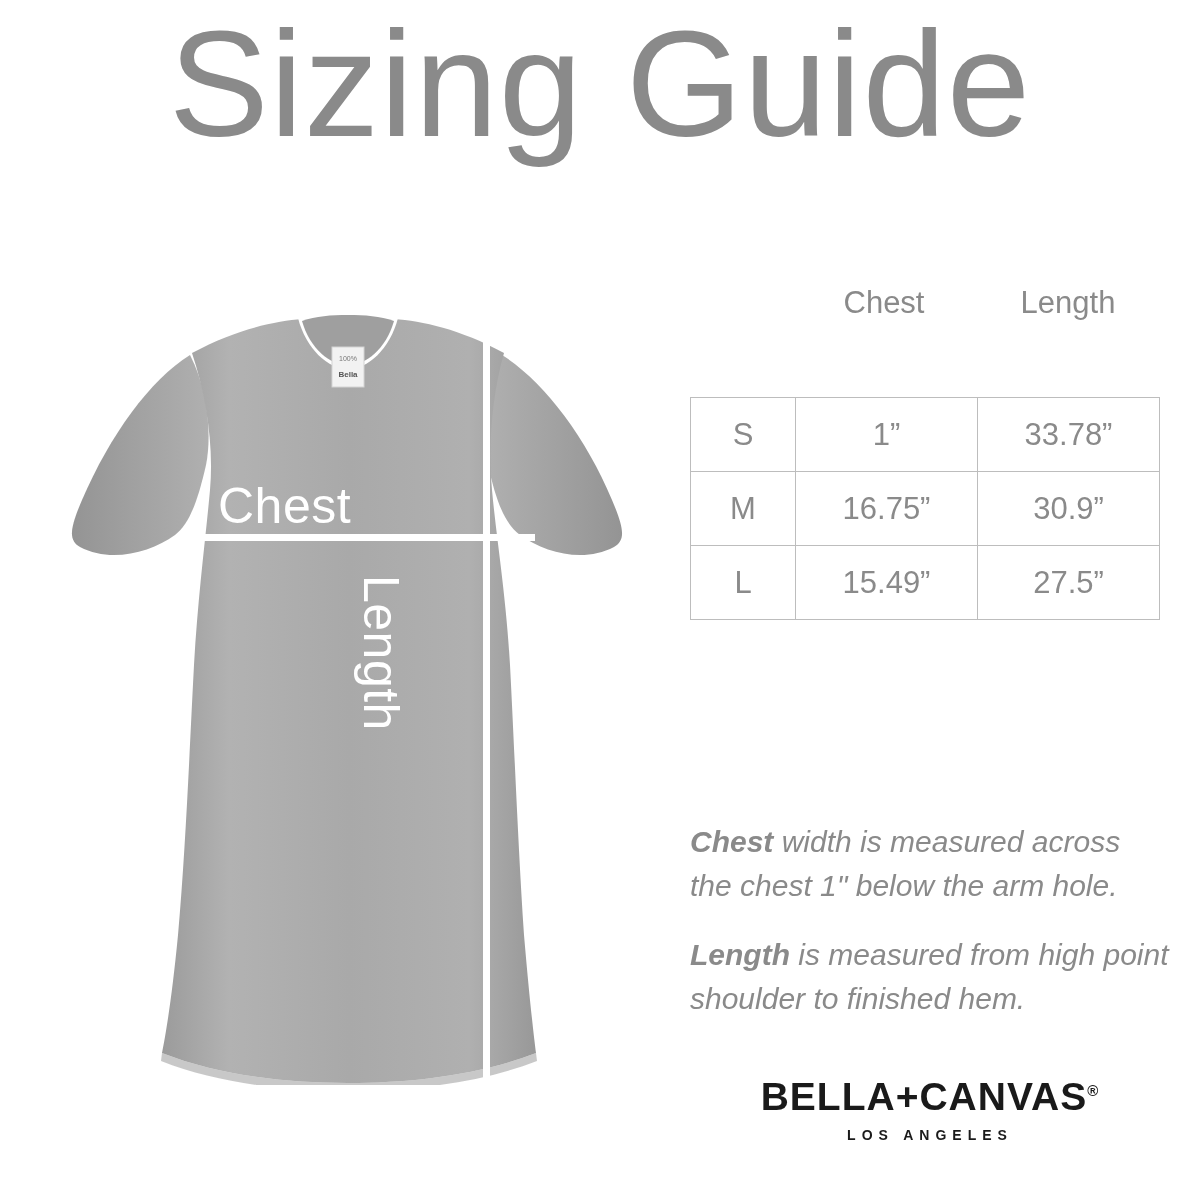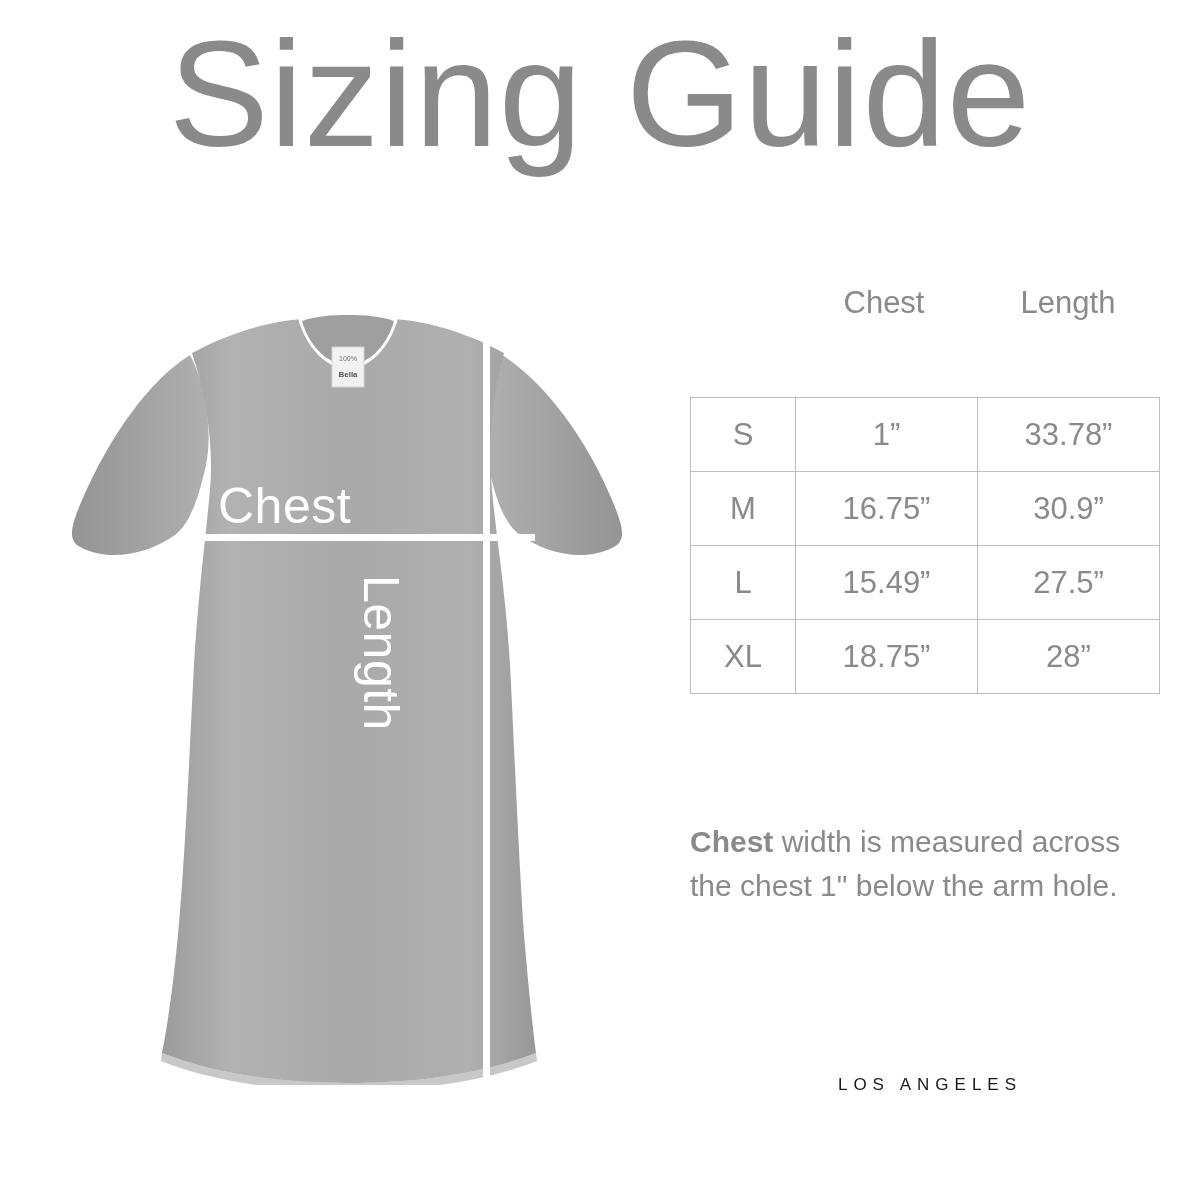--- a/index.html
+++ b/index.html
@@ -13,21 +13,21 @@
     font-family: "Liberation Sans", sans-serif;
     color: #808080;
     overflow: hidden;
     position: relative;
   }
 
   
   .page-title {
     position: absolute;
     left: 0;
-    top: 12px;
+    top: 2px;
     width: 1200px;
     text-align: center;
     font-size: 150px;
     font-weight: 300;
     letter-spacing: 1px;
     color: #8a8a8a;
     line-height: 1.1;
     white-space: nowrap;
   }
 
@@ -120,20 +120,21 @@
     position: absolute;
     left: 690px;
     top: 820px;
     width: 480px;
   }
   .note {
     font-size: 30px;
     line-height: 1.45;
     color: #8a8a8a;
     margin-bottom: 26px;
+    font-style: italic;
   }
   .note b { font-weight: 700; color: #8a8a8a; }
 
   
   .brand {
     position: absolute;
     left: 690px;
     top: 1075px;
     width: 480px;
     text-align: center;
@@ -145,24 +146,25 @@
     letter-spacing: 1px;
     position: relative;
     display: inline-block;
   }
   .brand-reg {
     font-size: 15px;
     vertical-align: super;
     font-weight: 700;
   }
   .brand-sub {
-    font-size: 17px;
+    font-size: 14px;
     letter-spacing: 6px;
     color: #1a1a1a;
-    font-weight: 400;
+    margin-top: 8px;
+    font-weight: 700;
   }
 </style>
 </head>
 <body>
 
 <div class="page-title">Sizing Guide</div>
 
 <div class="shirt-area">
   <svg class="shirt-svg" width="620" height="800" viewBox="0 0 620 800">
     <defs>
@@ -243,30 +245,31 @@
       <tr>
         <td class="size-cell">M</td>
         <td>16.75”</td>
         <td>30.9”</td>
       </tr>
       <tr>
         <td class="size-cell">L</td>
         <td>15.49”</td>
         <td>27.5”</td>
       </tr>
-      <tr>
-        <td class="size-cell">XL</td>
-        <td>18.75”</td>
-        <td>28”</td>
-      </tr>
     </tbody>
   </table>
 </div>
 
 <div class="notes">
   <div class="note">
     <b>Chest</b><span> width is measured across the chest 1" below the arm hole.</span>
   </div>
+  <div class="note">
+    <b>Length</b><span> is measured from high point shoulder to finished hem.</span>
+  </div>
 </div>
 
 <div class="brand">
+  <div class="brand-name">
+    <span>BELLA+CANVAS</span><span class="brand-reg">®</span>
+  </div>
   <div class="brand-sub">LOS ANGELES</div>
 </div>
 
 </body></html>

